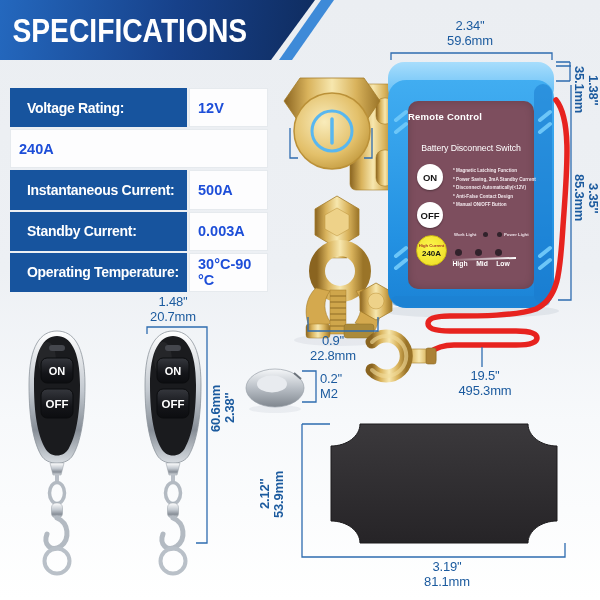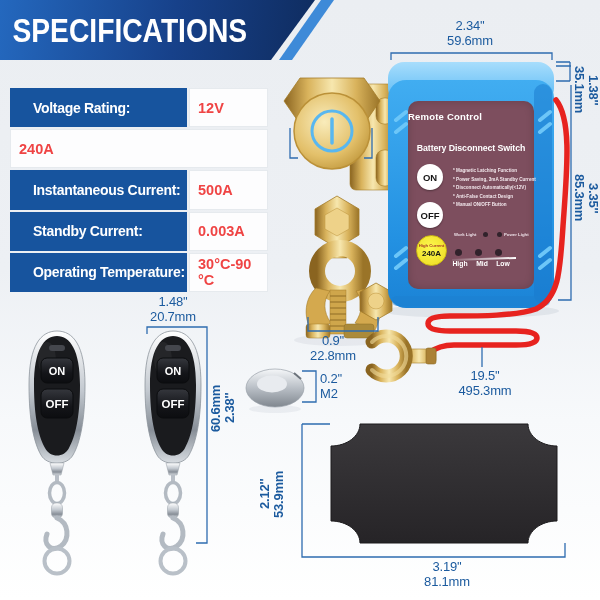--- a/index.html
+++ b/index.html
@@ -16,31 +16,31 @@
     background:linear-gradient(97deg,#2468be 0%,#17418a 55%,#0f2c5f 100%);
     clip-path:polygon(0 0,315px 0,271px 100%,0 100%)}
   .banner span{display:inline-block;color:#fff;font-weight:700;font-size:34px;
     line-height:60px;padding-left:15px;transform:scaleX(.83);transform-origin:left center;white-space:nowrap}
 
   
   .spec-table{position:absolute;left:10px;top:88px;width:258px;height:204px;z-index:3;
     display:grid;grid-template-rows:repeat(5,1fr);row-gap:2px}
   .srow{display:flex;column-gap:2px}
   .srow .lbl{width:177px;background:#17549e;color:#fff;font-weight:700;font-size:14px;
-    letter-spacing:-.3px;display:flex;align-items:center;padding-left:23px;box-sizing:border-box}
-  .srow .val{flex:1;background:#fdfdfe;border:1px solid #e6eaee;color:#ef4444;font-weight:700;
+    letter-spacing:-.3px;display:flex;align-items:center;padding-left:17px;box-sizing:border-box}
+  .srow .val{flex:1;background:#fdfdfe;border:1px solid #e6eaee;color:#1d4ed8;font-weight:700;
     font-size:14.5px;display:flex;align-items:center;padding-left:8px;box-sizing:border-box}
 
   
   .panel{position:absolute;left:408px;top:101px;width:126px;height:188px;z-index:2;
     background:#7d4e5e;border-radius:10px;box-shadow:inset 0 0 8px rgba(0,0,0,.18)}
   .panel .t1{position:absolute;top:10px;left:0;width:100%;text-align:left;color:#fff;
     font-weight:700;font-size:9.5px;letter-spacing:.2px}
   .panel .t2{position:absolute;top:42px;left:0;width:100%;text-align:center;color:#fff;
-    font-weight:700;font-size:8.8px;letter-spacing:-.1px}
+    font-weight:400;font-size:8.8px;letter-spacing:-.1px}
   .pbtn{position:absolute;width:26px;height:26px;border-radius:50%;background:#fff;
     box-shadow:0 1px 2px rgba(0,0,0,.35);color:#161616;font-weight:700;font-size:9.5px;
     display:flex;align-items:center;justify-content:center}
   .features{position:absolute;left:45px;top:66px;width:79px;color:#f2e7ec;font-size:4.6px;
     line-height:8.6px;white-space:nowrap;font-weight:700}
   .lightlbl{position:absolute;color:#ecdfe6;font-size:4.3px;font-weight:700;white-space:nowrap}
   .ldot{position:absolute;border-radius:50%;background:#31222b}
   .shine{position:absolute;left:44px;top:157px;width:64px;height:2px;
     background:linear-gradient(90deg,rgba(255,255,255,.1),#fff);transform:rotate(-2deg)}
   .lvl{position:absolute;color:#fff;font-weight:700;font-size:6.8px;text-align:center;top:159px}

